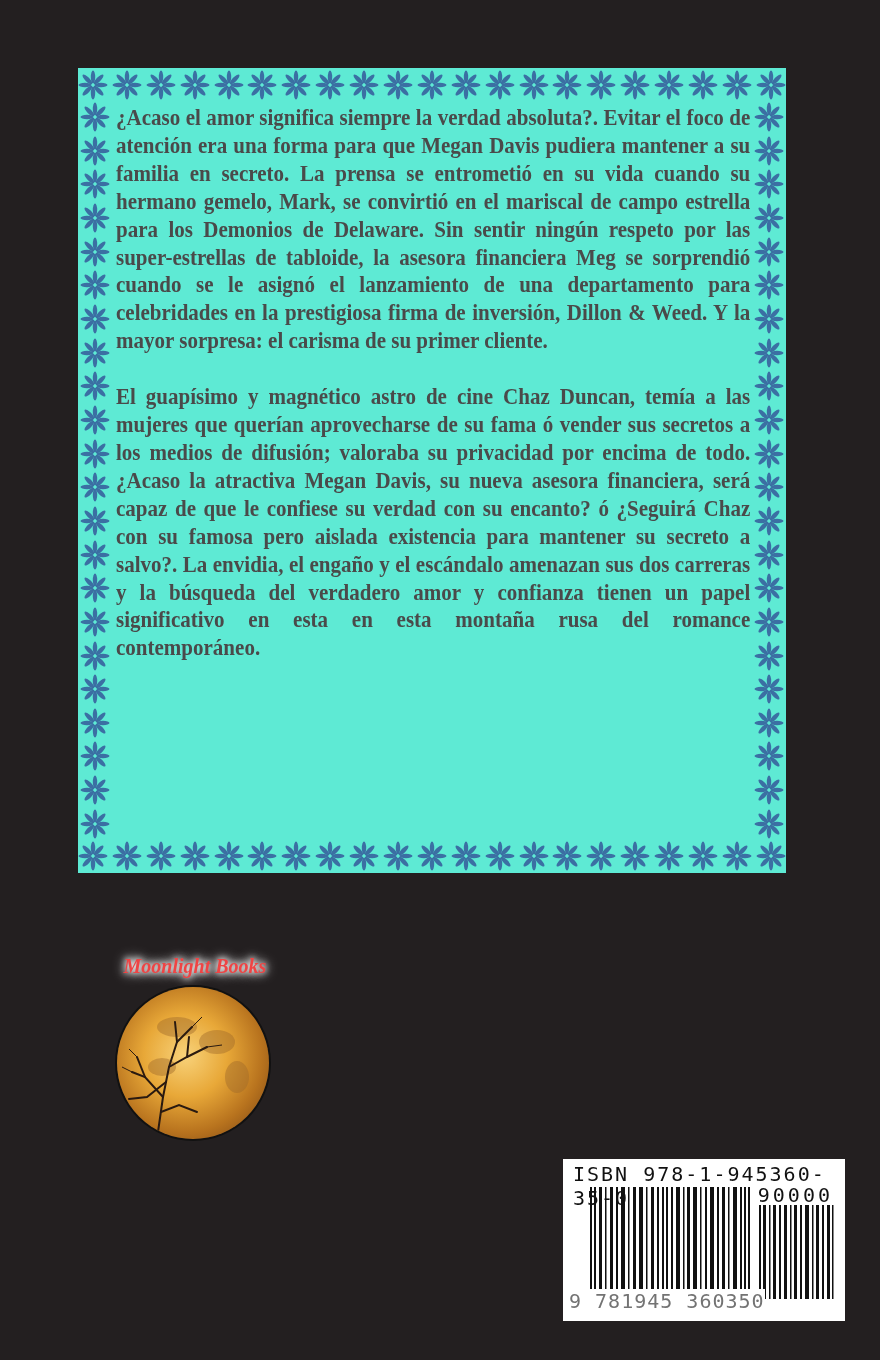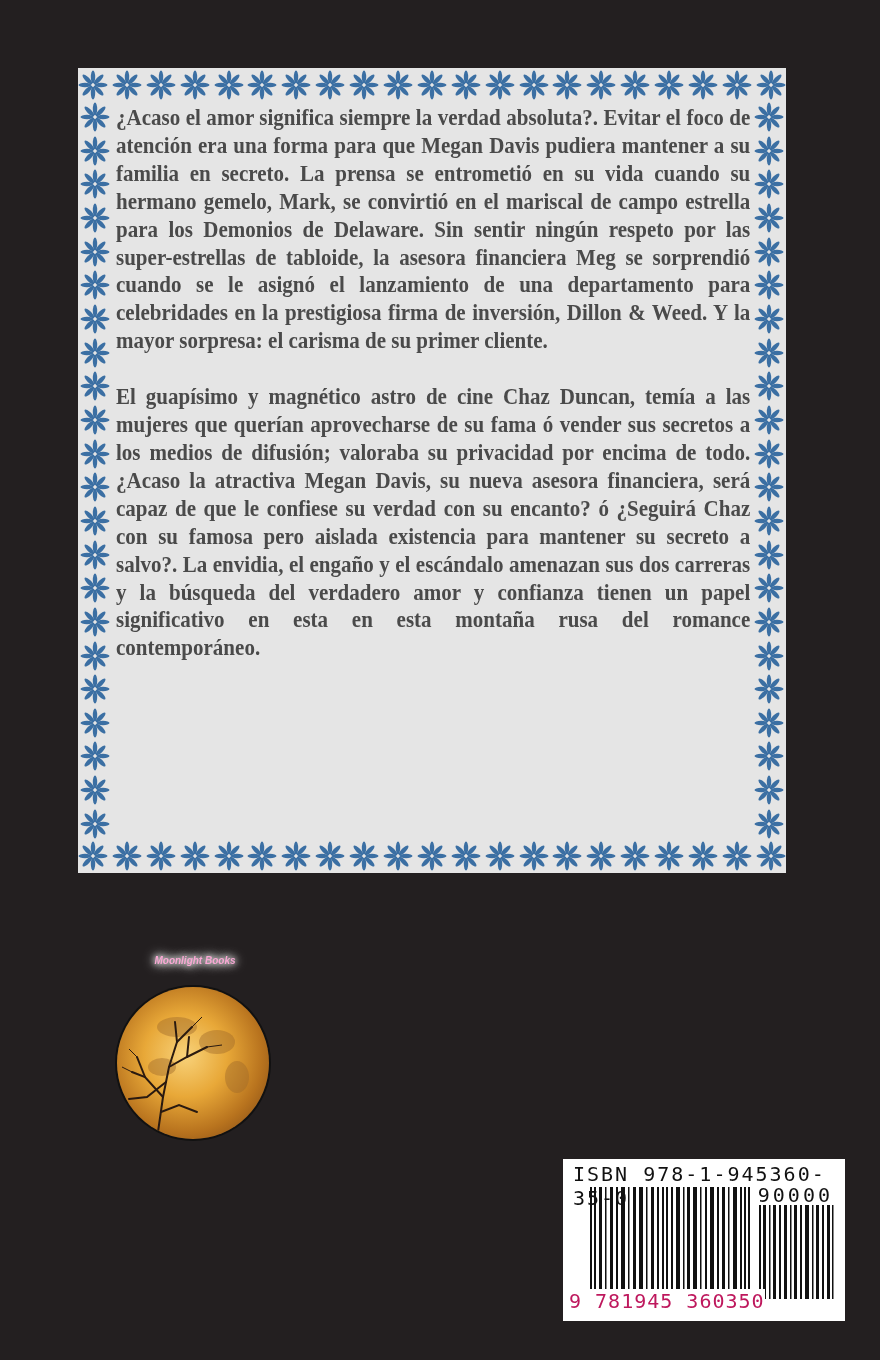--- a/index.html
+++ b/index.html
@@ -1,21 +1,21 @@
 <!DOCTYPE html>
 <html><head>
 <meta charset="utf-8">
 <style>
   html, body { margin:0; padding:0; }
   body {
     width:880px; height:1360px; background:#231f20; position:relative; overflow:hidden;
     font-family:"Liberation Serif", serif;
   }
   .panel {
-    position:absolute; left:78px; top:68px; width:708px; height:805px; background:#e5e5e5;
+    position:absolute; left:78px; top:68px; width:708px; height:805px; background:#5eead4;
   }
   .border-row {
     position:absolute; left:0; display:flex; justify-content:space-between; width:708px; height:34px; align-items:center;
   }
   .border-row.top { top:0; }
   .border-row.bottom { bottom:0; }
   .border-col {
     position:absolute; top:34px; bottom:34px; width:34px; display:flex; flex-direction:column; justify-content:space-between; align-items:center;
   }
   .border-col.left { left:0; }
@@ -27,42 +27,42 @@
     text-align:justify; font-family:"Liberation Serif", serif;
     transform:scaleX(0.93); transform-origin:left top; width:682px;
   }
   .text-area p { margin:0; }
   .text-area p + p { margin-top:28px; }
   .logo {
     position:absolute; left:115px; top:955px; width:160px; height:170px;
   }
   .logo-label {
     position:absolute; left:0; top:0; width:160px; text-align:center;
-    font-family:Liberation Sans, sans-serif; font-style:italic; font-weight:bold; font-size:10px; color:#f9a8d4;
+    font-family:Liberation Serif, serif; font-style:italic; font-weight:bold; font-size:20px; color:#ef4444;
     text-shadow:0 0 6px #fff, 0 0 10px #fff, 0 0 14px #ddd;
   }
   .moon {
     position:absolute; left:2px; top:32px; width:152px; height:152px; border-radius:50%;
     background: radial-gradient(circle at 45% 45%, #f8d27a 0%, #e8a838 35%, #b8731e 65%, #6b3a12 100%);
     box-shadow:0 0 0 2px #111;
     overflow:hidden;
   }
   .barcode-box {
     position:absolute; left:563px; top:1159px; width:282px; height:162px; background:#fff;
   }
   .isbn-text {
     position:absolute; left:10px; top:3px; font-family:"DejaVu Sans Mono", monospace; font-size:20px; letter-spacing:2px; color:#111;
   }
   .price-text {
     position:absolute; right:12px; top:24px; font-family:"DejaVu Sans Mono", monospace; font-size:20px; letter-spacing:3px; color:#111;text-align:right;
   }
   .bars-main { position:absolute; left:27px; top:28px; width:160px; height:112px; }
   .bars-addon { position:absolute; left:196px; top:46px; width:75px; height:94px; }
   .barcode-num {
-    position:absolute; left:6px; top:130px; font-family:"DejaVu Sans Mono", monospace; font-size:20px; color:#be185d; letter-spacing:1px; background:#fff;
+    position:absolute; left:6px; top:130px; font-family:"DejaVu Sans Mono", monospace; font-size:20px; color:#737373; letter-spacing:1px; background:#fff;
   }
 </style>
 </head>
 <body>
 
 <div class="panel">
   <div class="border-row top" id="border-top">
       <svg viewBox="-15 -15 30 30" class="flower">
         <ellipse cx="0" cy="-8" rx="2.2" ry="6.5" fill="#3b6fa3" transform="rotate(0)"></ellipse>
         <ellipse cx="0" cy="-8" rx="2.2" ry="6.5" fill="#3b6fa3" transform="rotate(45)"></ellipse>

